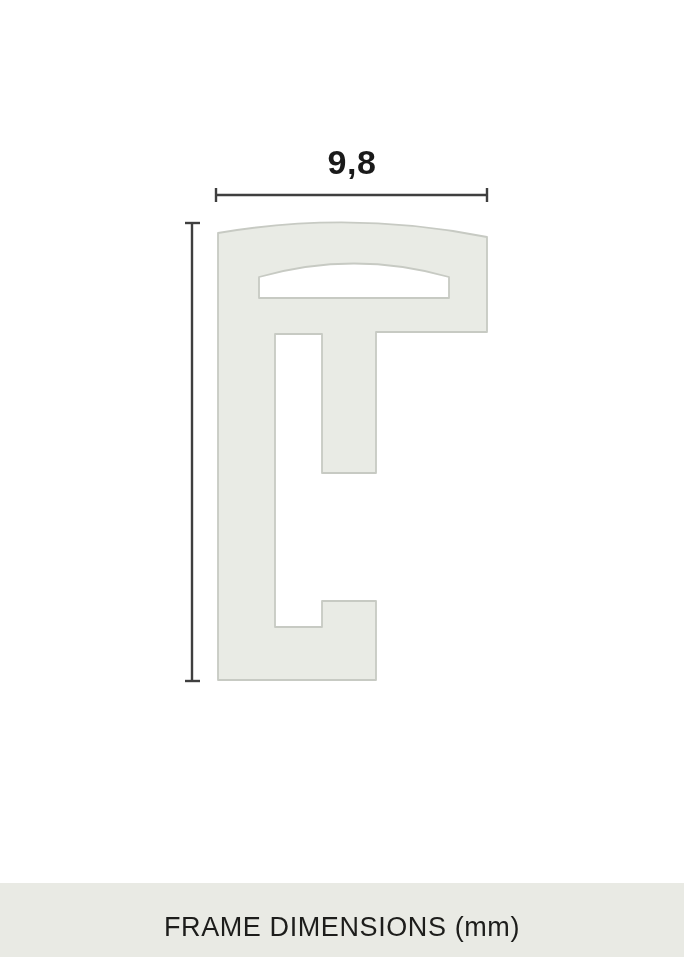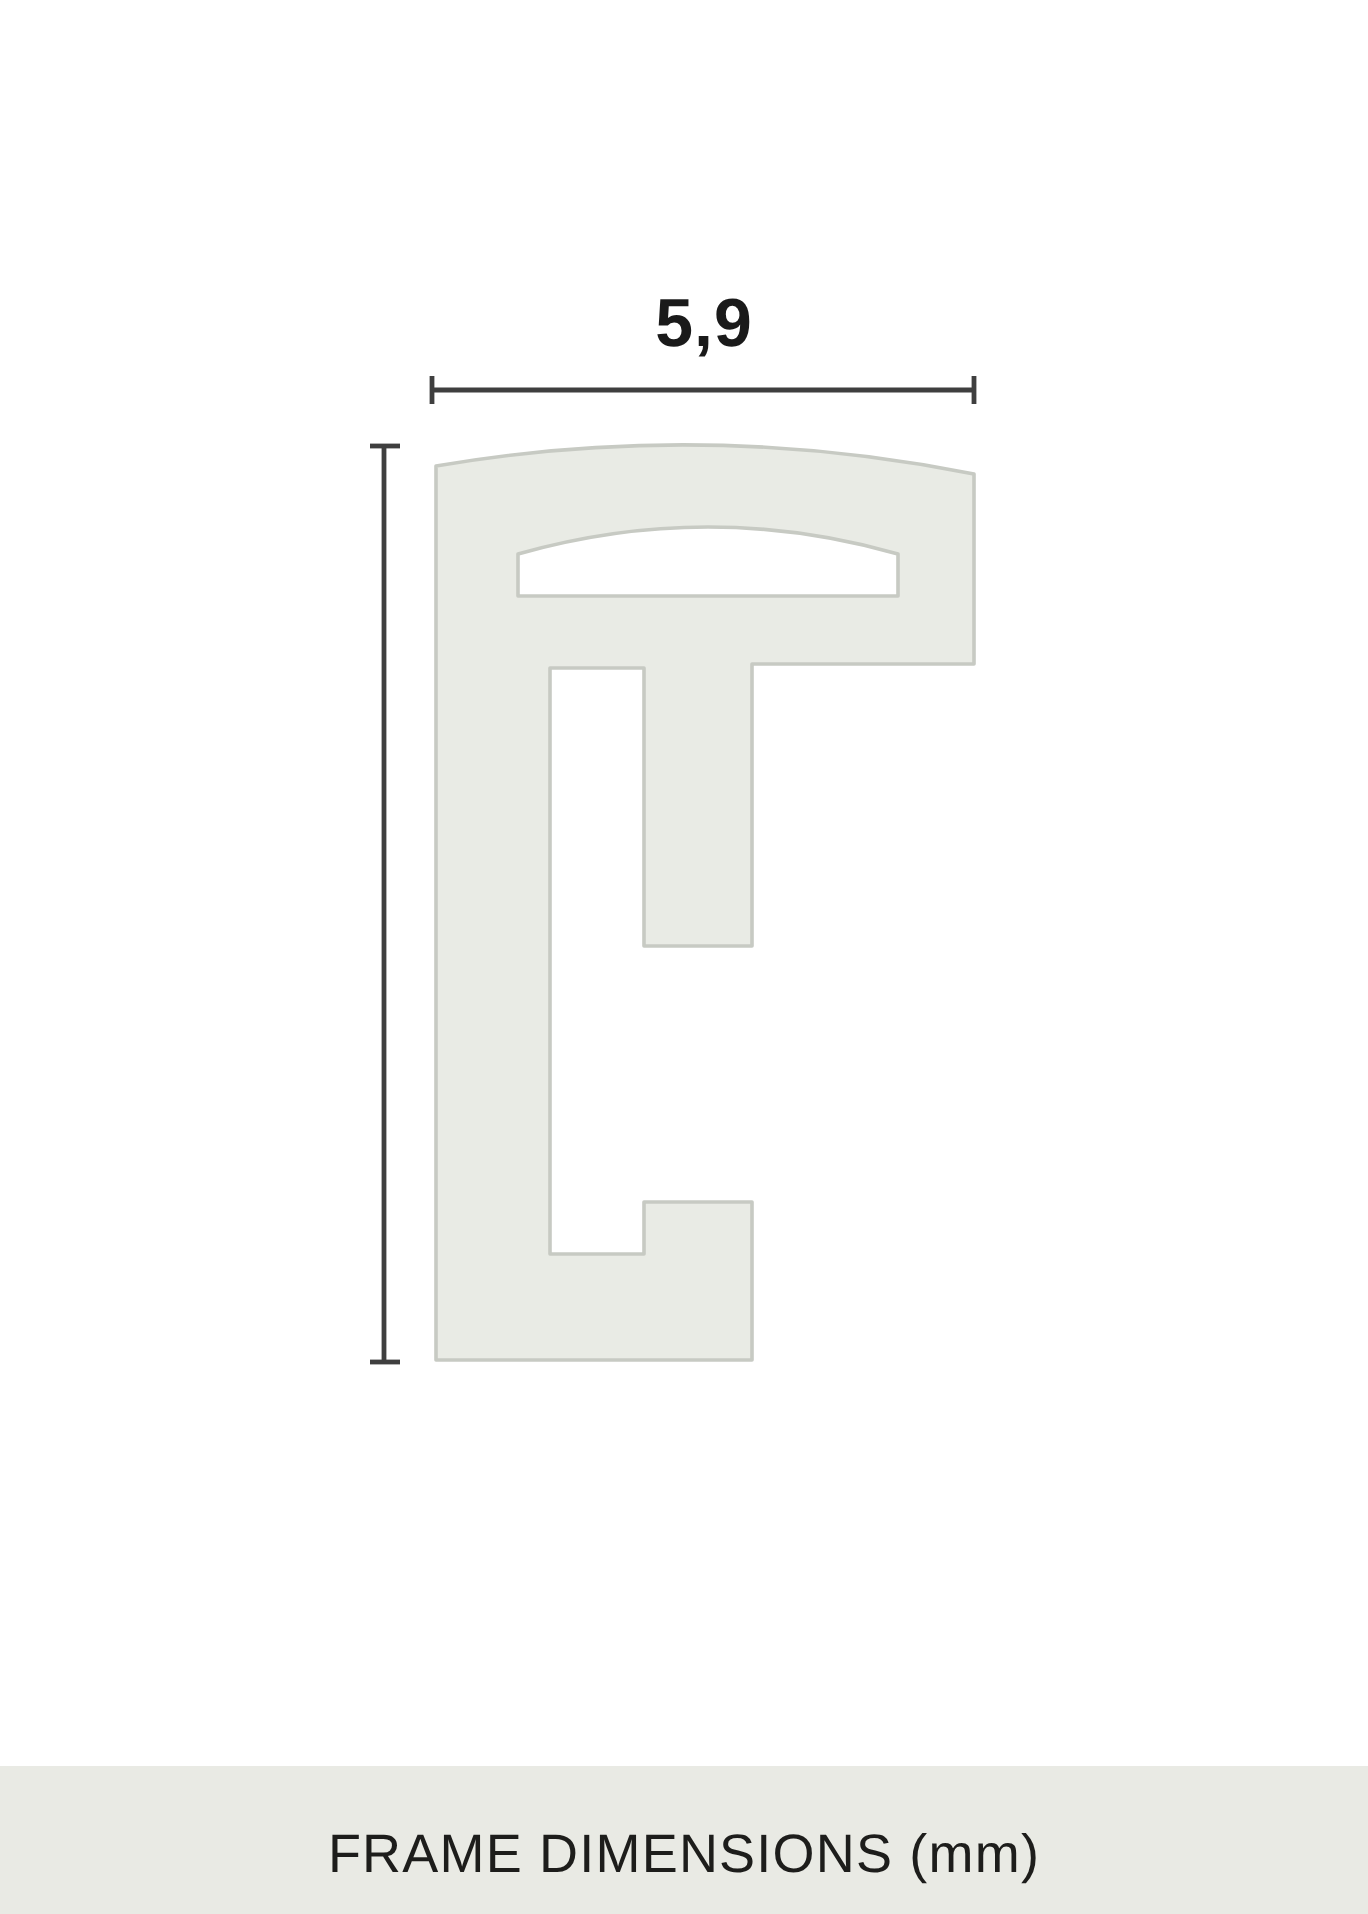--- a/index.html
+++ b/index.html
@@ -107,20 +107,20 @@
       <line x1="487" y1="188" x2="487" y2="202"></line>
     </g>
 
     <g class="dim" stroke="#3f3f3f">
       <line x1="192" y1="223" x2="192" y2="681"></line>
       <line x1="185" y1="223" x2="200" y2="223"></line>
       <line x1="185" y1="681" x2="200" y2="681"></line>
     </g>
   </svg>
 
-  <div class="dim-label width">5,9</div>
+  <div class="dim-label width">9,8</div>
 
 
   <div class="caption-bar">
     <span>FRAME DIMENSIONS (mm)</span>
   </div>
 
 </div>
 
 </body></html>

